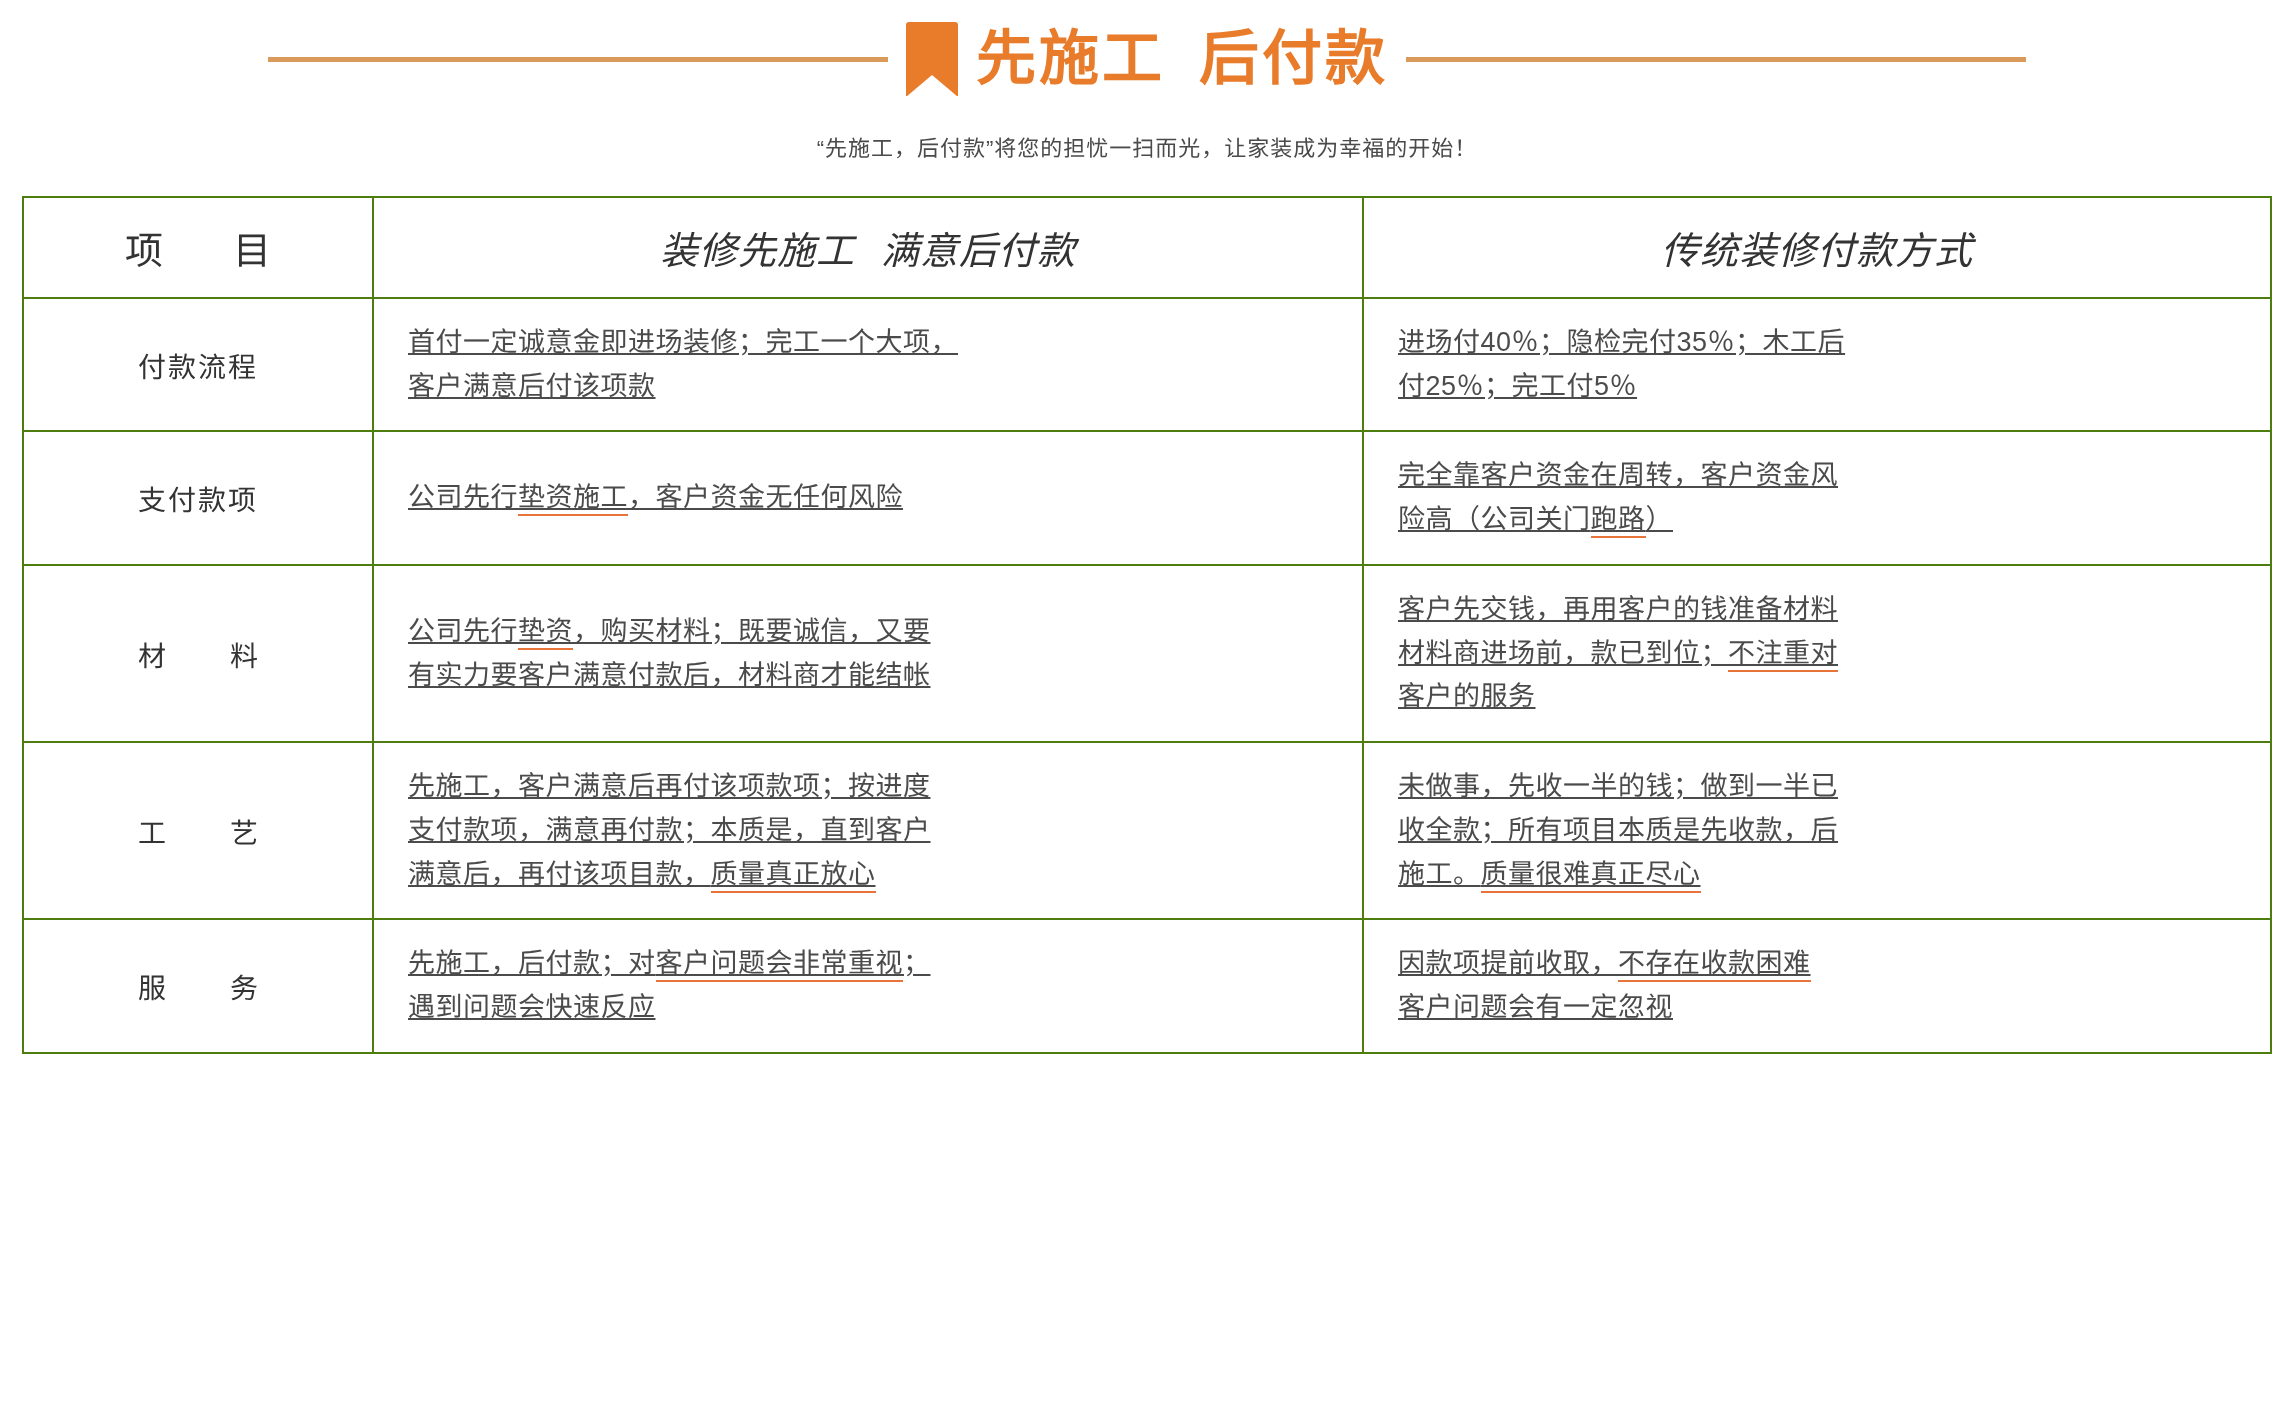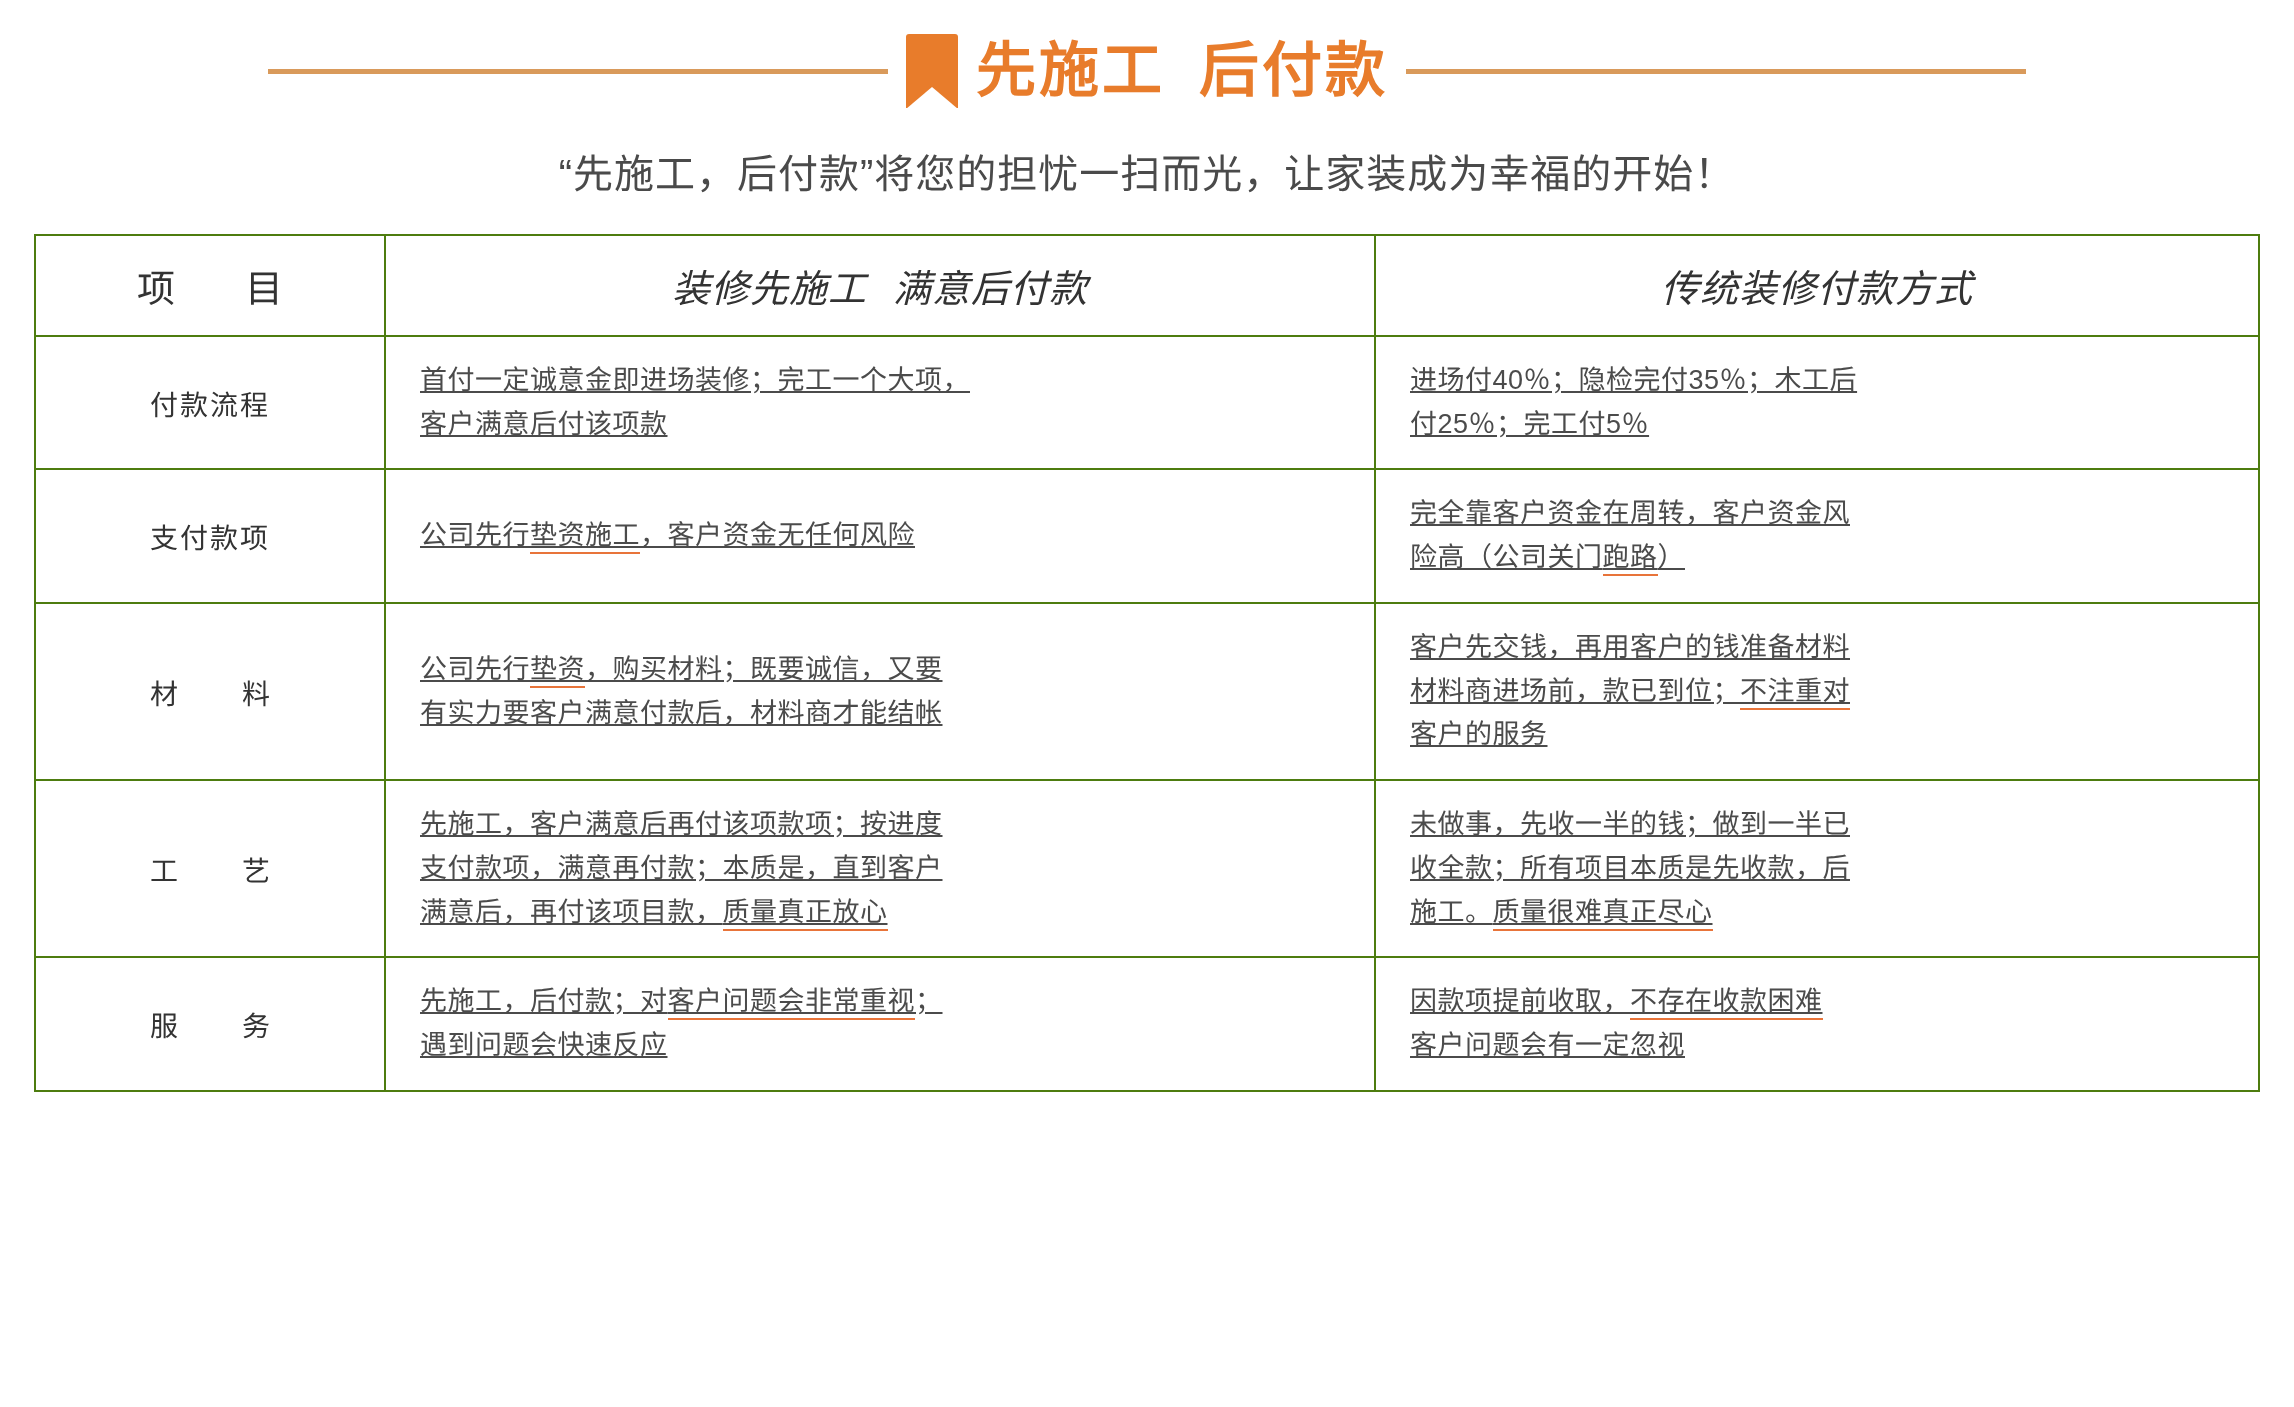--- a/index.html
+++ b/index.html
@@ -11,21 +11,21 @@
     width: 2294px;
     height: 1407px;
     font-family: "Liberation Sans", "DejaVu Sans", sans-serif;
     color: #3a3a3a;
     overflow: hidden;
   }
   .page {
     width: 2294px;
     height: 1407px;
     box-sizing: border-box;
-    padding: 16px;
+    padding: 4px;
     position: relative;
   }
 
   
   .header {
     display: flex;
     align-items: center;
     justify-content: center;
     height: 110px;
     padding: 0 10px;
@@ -72,21 +72,21 @@
     line-height: 1;
   }
   .main-title .gap {
     display: inline-block;
     width: 34px;
   }
 
   
   .subtitle {
     text-align: center;
-    font-size: 40px;
+    font-size: 22px;
     color: #4a4a4a;
     margin: 16px 0 34px 0;
     letter-spacing: 1px;
   }
 
   
   .table-wrap {
     padding: 0 18px;
     box-sizing: border-box;
   }

